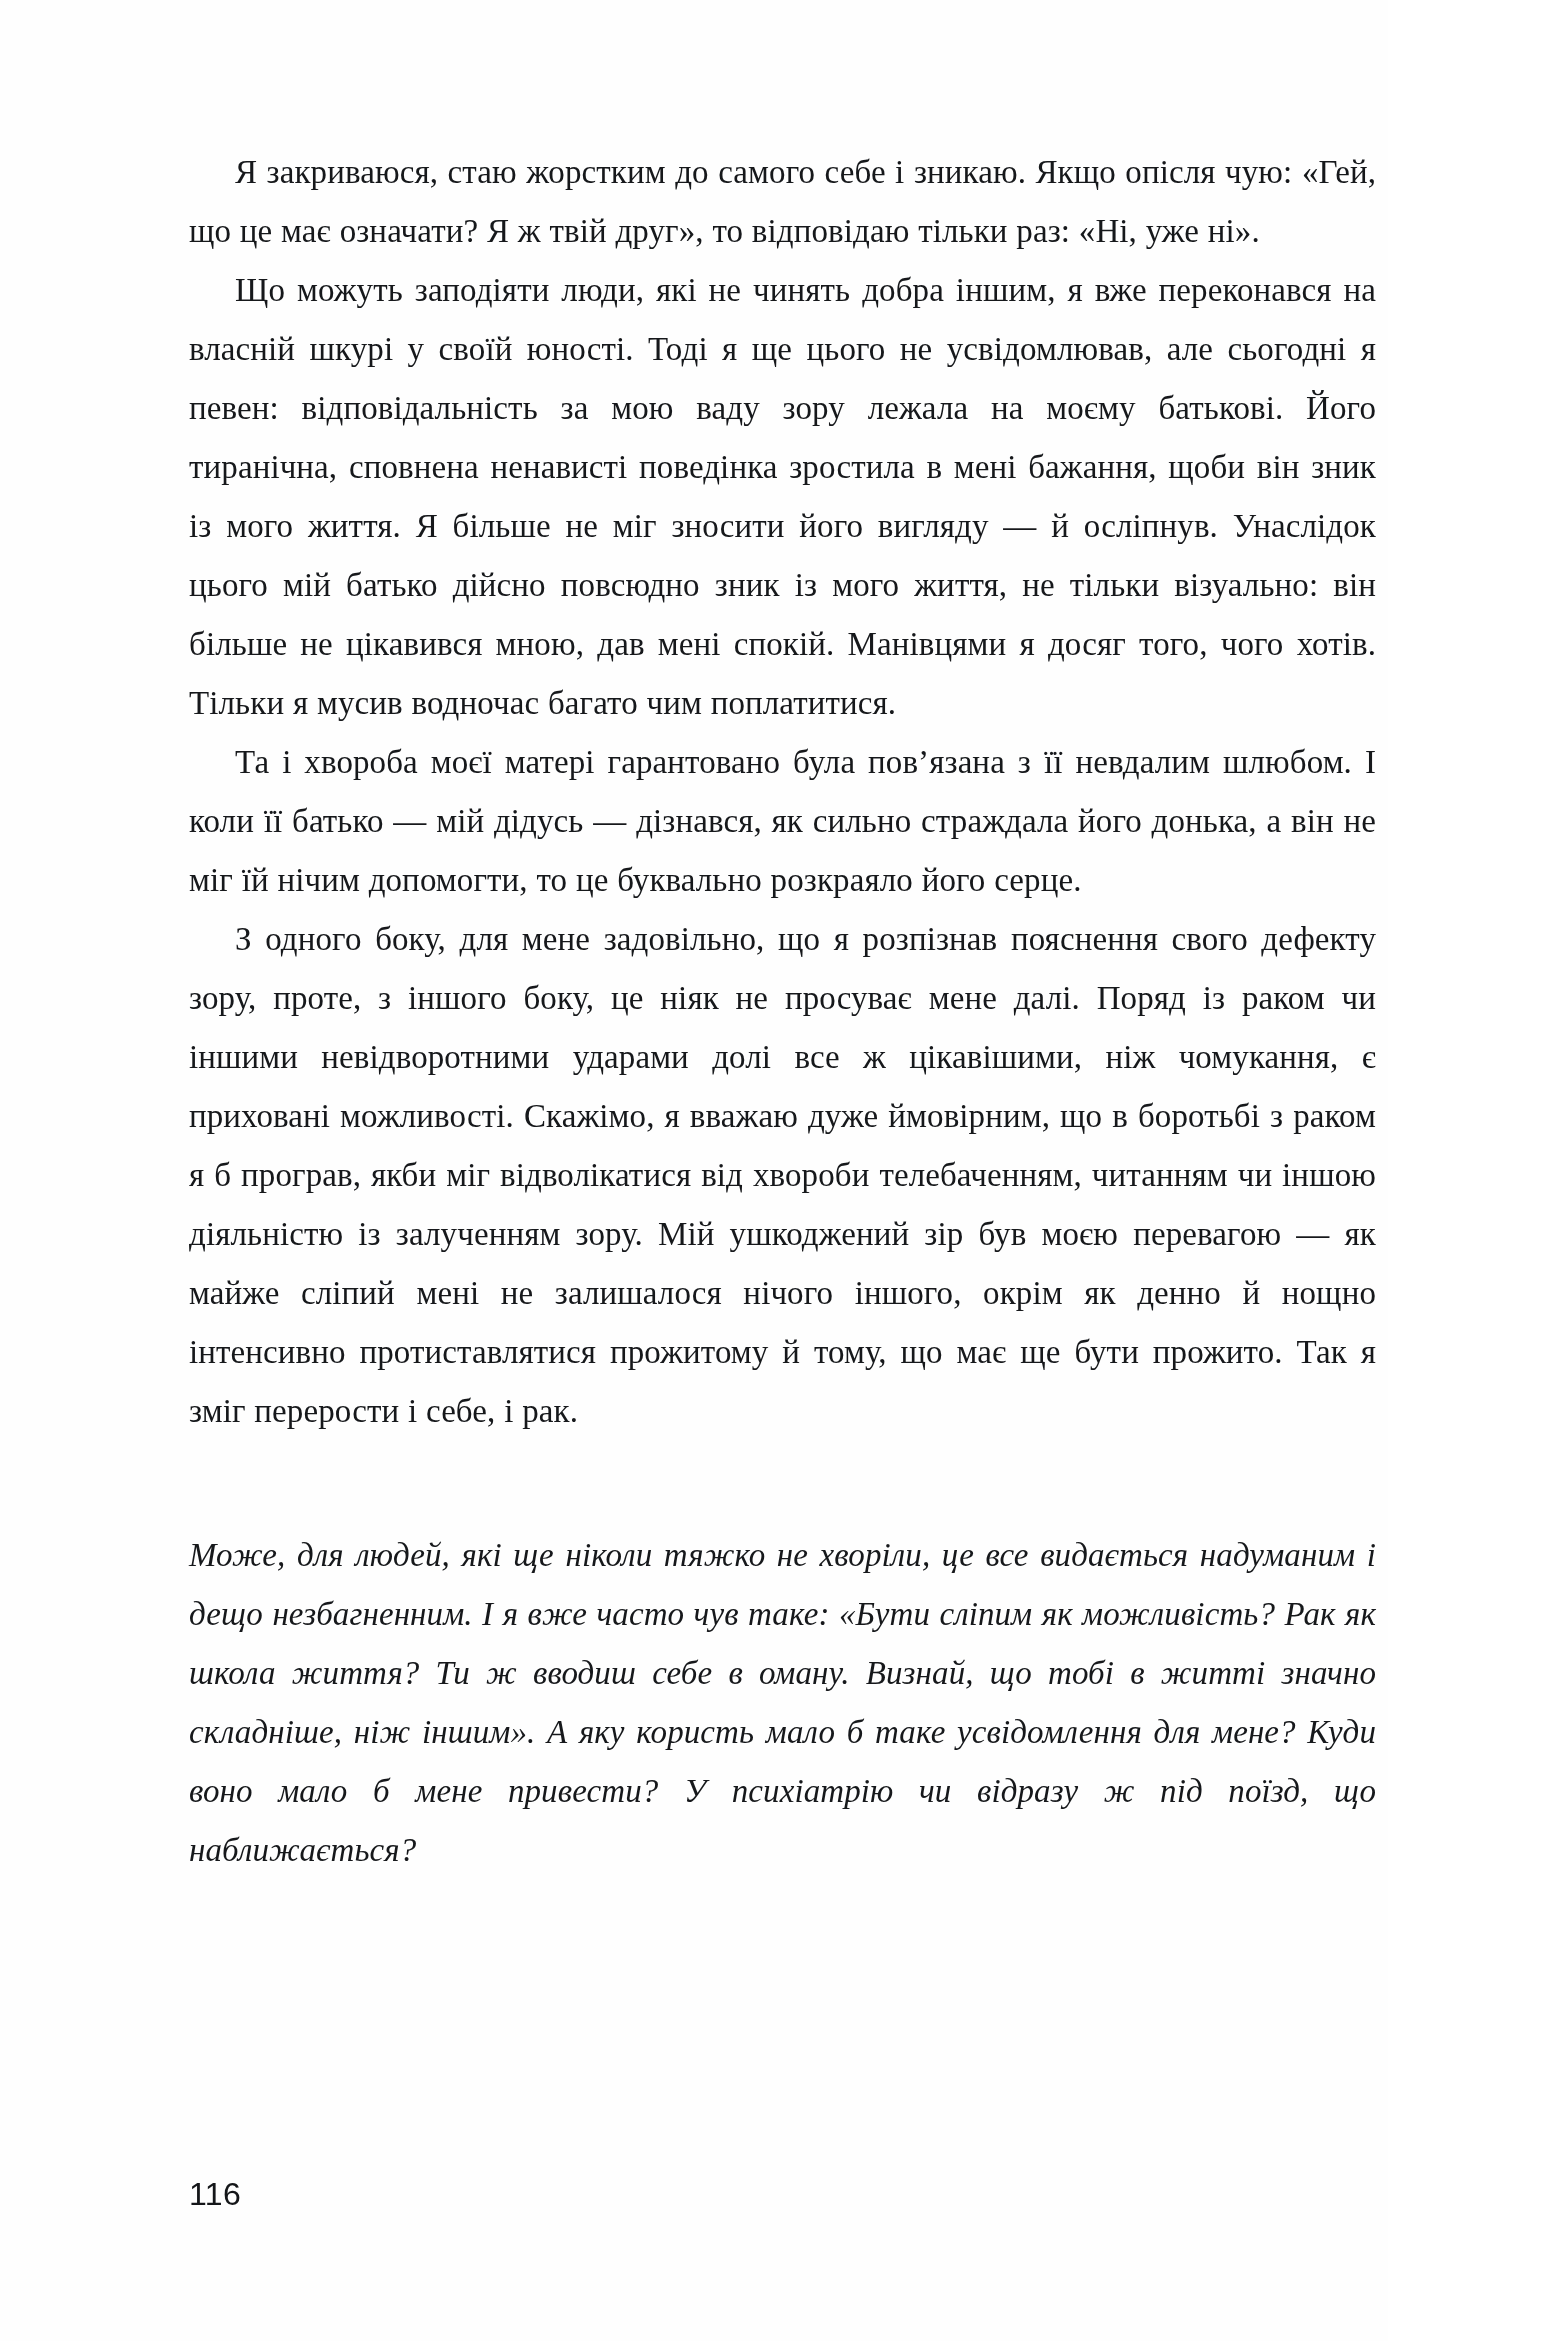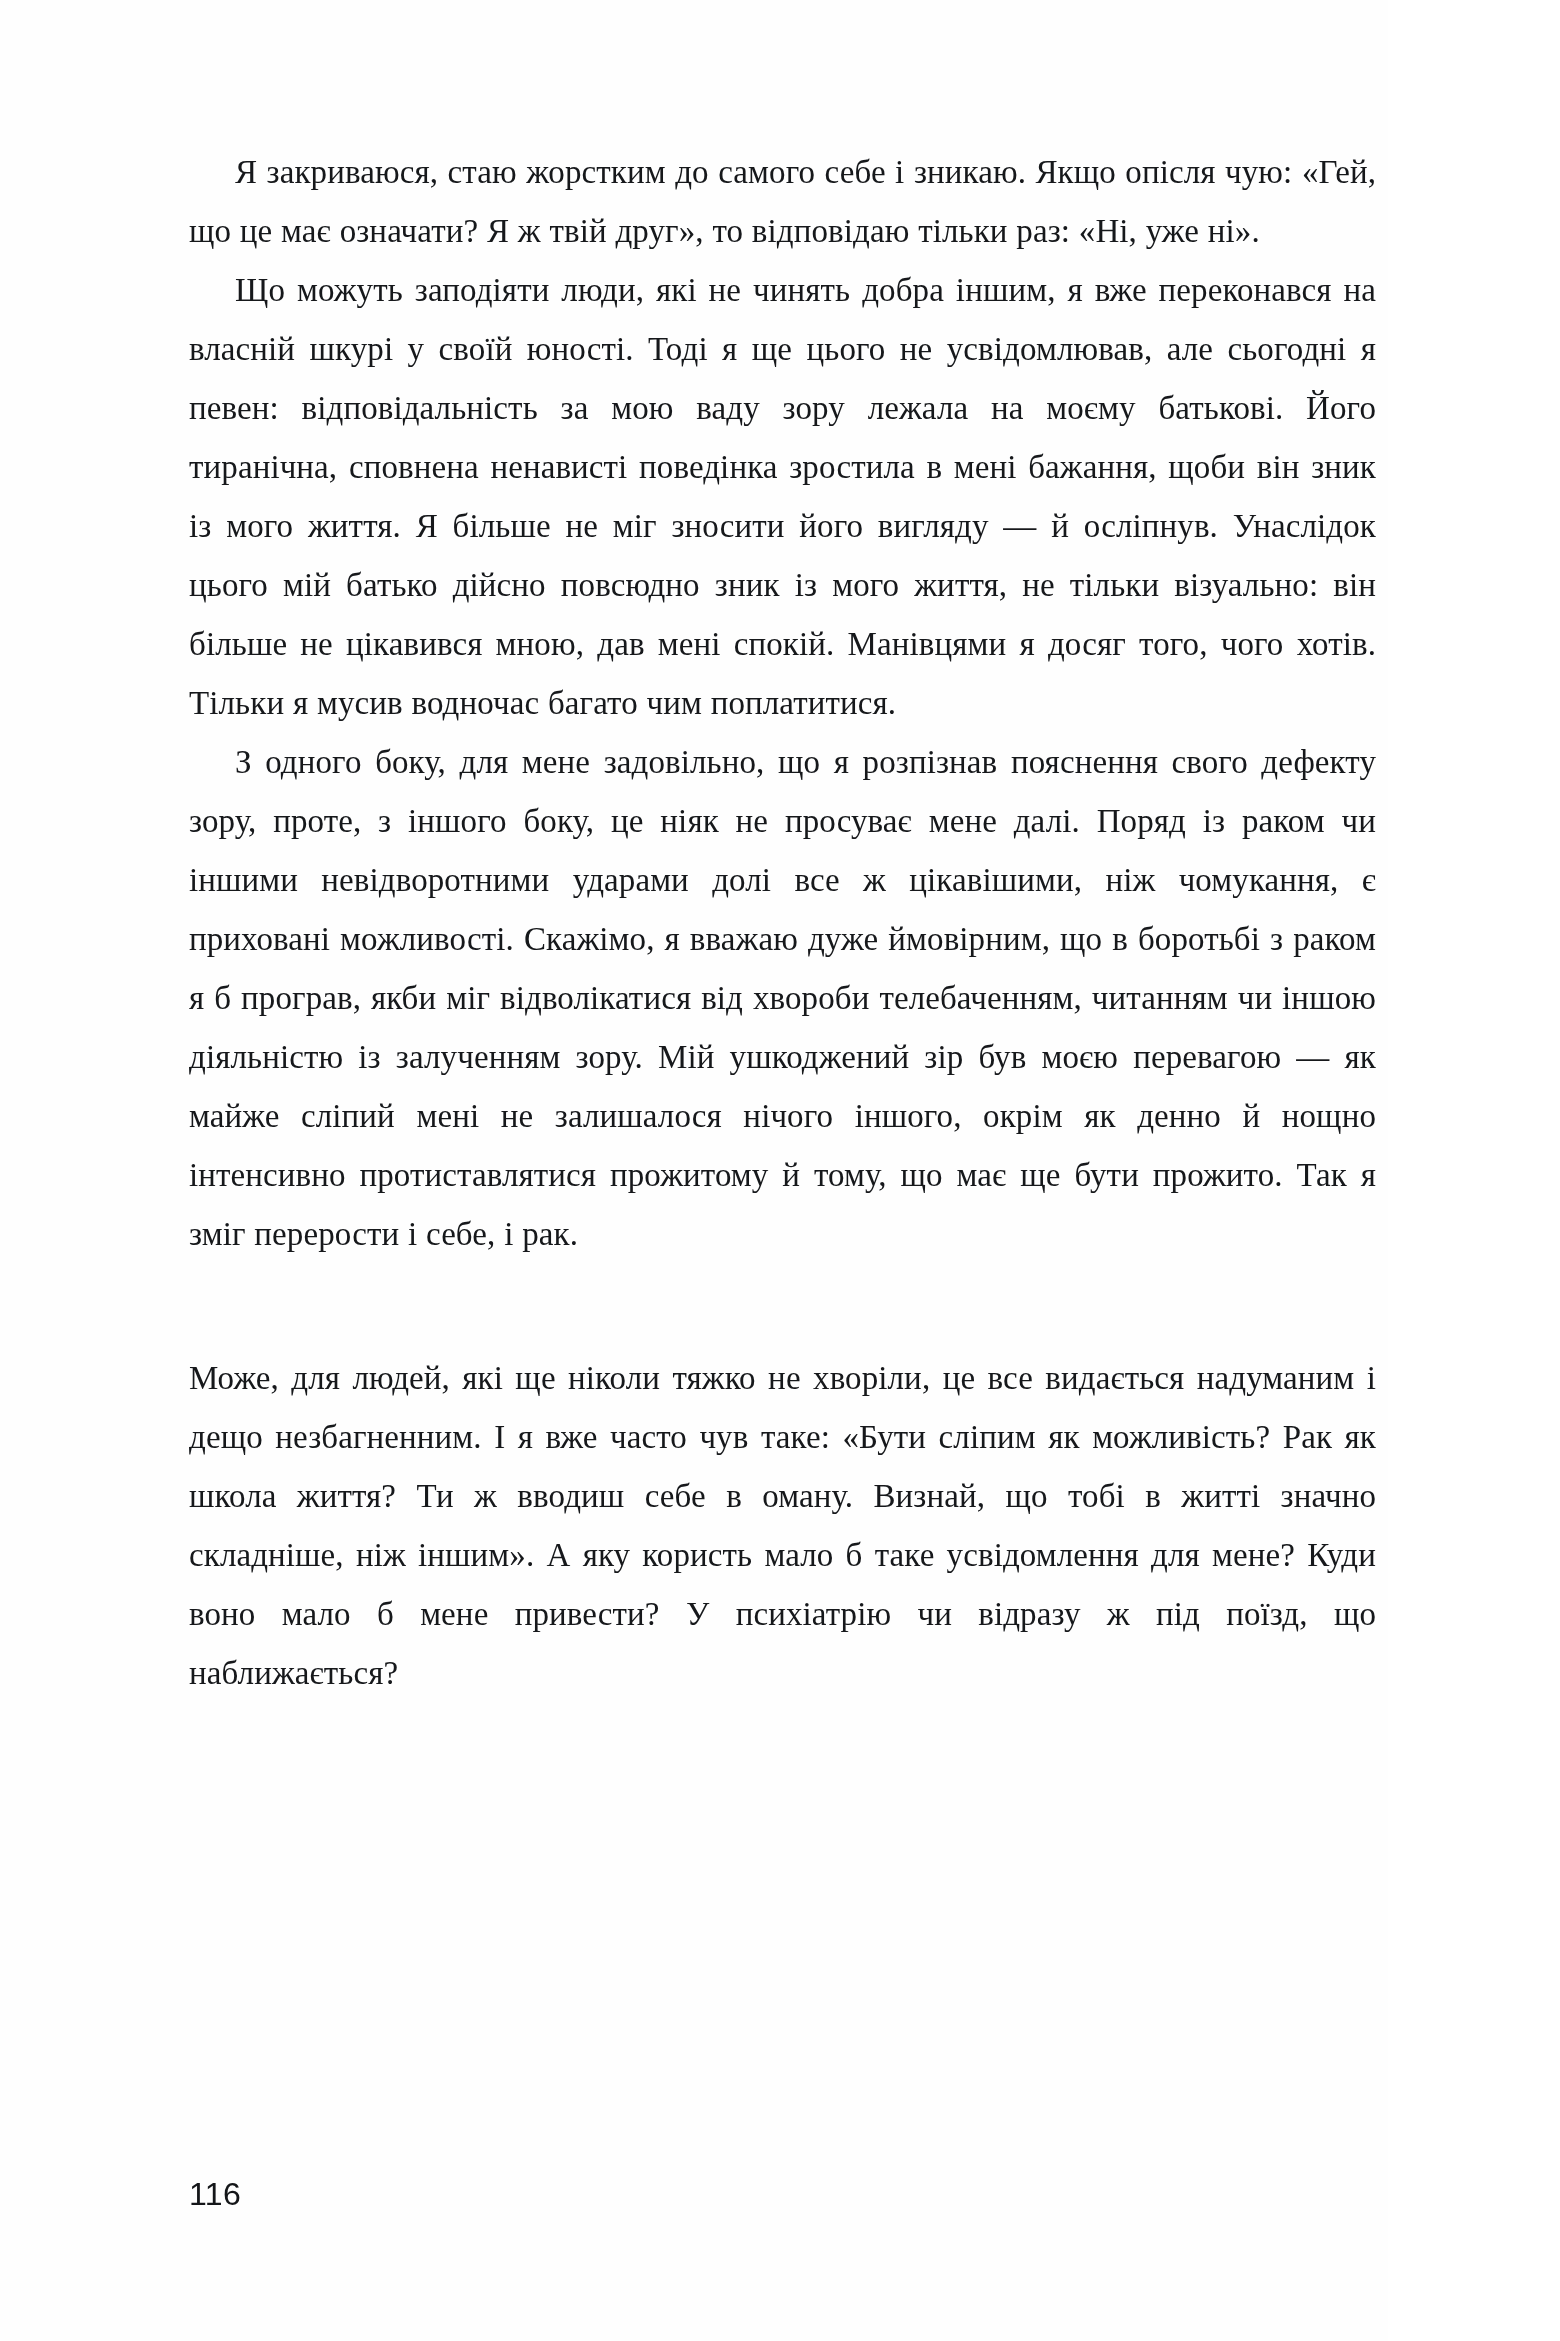--- a/index.html
+++ b/index.html
@@ -44,20 +44,21 @@
     hyphens: none;
     color: #16181b;
   }
 
   .para.indent {
     text-indent: 46px;
   }
 
   .para.no-indent {
     text-indent: 0;
+    font-style: italic;
   }
 
   
   .block-gap {
     height: 85px;
   }
 
   .page-number {
     position: absolute;
     left: 189px;
@@ -74,20 +75,21 @@
 <body>
 
 <div class="page">
 
   <div class="text-column">
 
     <p class="para indent">Я закриваюся, стаю жорстким до самого себе і зникаю. Якщо опісля чую: «Гей, що це має означати? Я ж твій друг», то відповідаю тільки раз: «Ні, уже ні».</p>
 
     <p class="para indent">Що можуть заподіяти люди, які не чинять добра іншим, я вже переконався на власній шкурі у своїй юності. Тоді я ще цього не усвідомлював, але сьогодні я певен: відповідальність за мою ваду зору лежала на моєму батькові. Його тиранічна, сповнена ненависті поведінка зростила в мені бажання, щоби він зник із мого життя. Я більше не міг зносити його вигляду — й осліпнув. Унаслідок цього мій батько дійсно повсюдно зник із мого життя, не тільки візуально: він більше не цікавився мною, дав мені спокій. Манівцями я досяг того, чого хотів. Тільки я мусив водночас багато чим поплатитися.</p>
 
+    <p class="para indent">Та і хвороба моєї матері гарантовано була пов’язана з її невдалим шлюбом. І коли її батько — мій дідусь — дізнався, як сильно страждала його донька, а він не міг їй нічим допомогти, то це буквально розкраяло його серце.</p>
 
     <p class="para indent">З одного боку, для мене задовільно, що я розпізнав пояснення свого дефекту зору, проте, з іншого боку, це ніяк не просуває мене далі. Поряд із раком чи іншими невідворотними ударами долі все ж цікавішими, ніж чомукання, є приховані можливості. Скажімо, я вважаю дуже ймовірним, що в боротьбі з раком я б програв, якби міг відволікатися від хвороби телебаченням, читанням чи іншою діяльністю із залученням зору. Мій ушкоджений зір був моєю перевагою — як майже сліпий мені не залишалося нічого іншого, окрім як денно й нощно інтенсивно протиставлятися прожитому й тому, що має ще бути прожито. Так я зміг перерости і себе, і рак.</p>
 
     <div class="block-gap"></div>
 
     <p class="para no-indent">Може, для людей, які ще ніколи тяжко не хворіли, це все видається надуманим і дещо незбагненним. І я вже часто чув таке: «Бути сліпим як можливість? Рак як школа життя? Ти ж вводиш себе в оману. Визнай, що тобі в житті значно складніше, ніж іншим». А яку користь мало б таке усвідомлення для мене? Куди воно мало б мене привести? У психіатрію чи відразу ж під поїзд, що наближається?</p>
 
   </div>
 
   <div class="page-number">116</div>

